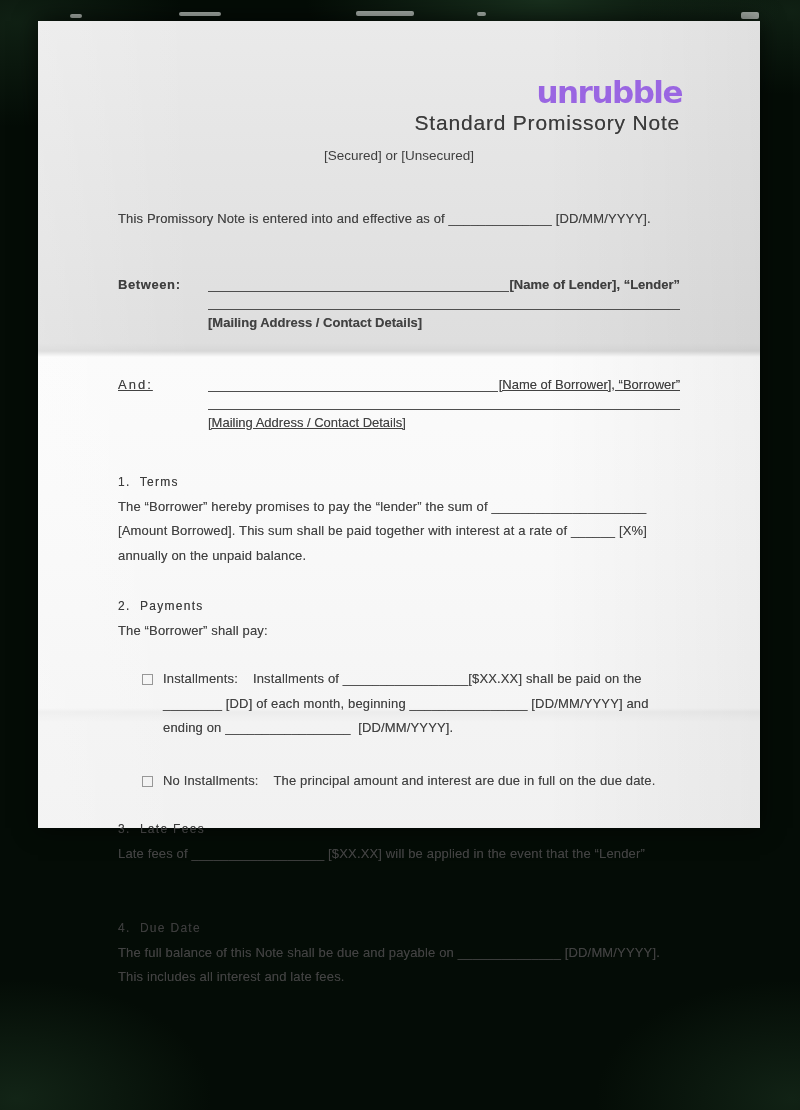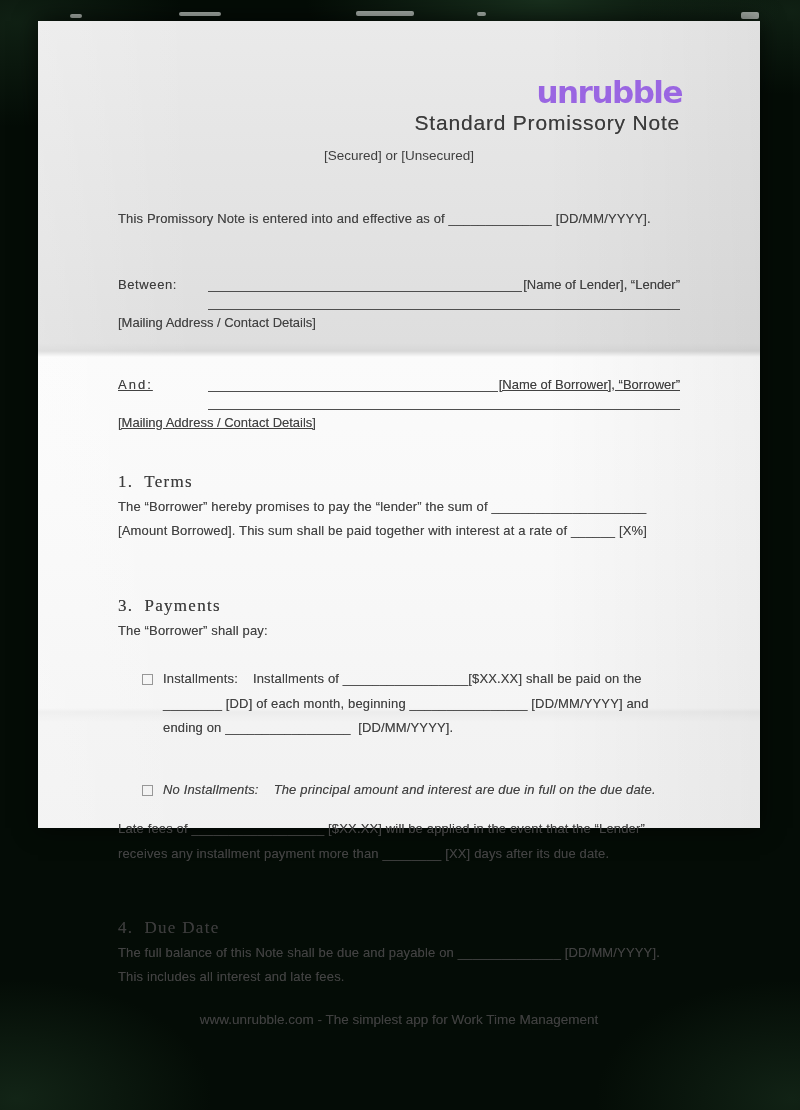--- a/index.html
+++ b/index.html
@@ -34,32 +34,32 @@
   }
   .title{
     position:absolute;top:90px;left:0;right:0;margin:0;text-align:right;
     font-size:21px;font-weight:400;letter-spacing:.8px;color:#3b3b3b;
     text-shadow:0 0 .5px rgba(60,60,60,.7);
   }
   .subtitle{position:absolute;top:127px;left:0;right:0;text-align:center;font-size:13.5px;color:#3e3e3e;}
   .line{line-height:24.6px;font-size:13px;letter-spacing:.15px;white-space:pre;color:#424242;
         text-shadow:0 0 .4px rgba(66,66,66,.55);}
   .abs{position:absolute;left:0;right:0;}
-  .heading{line-height:24.6px;font-size:17px;letter-spacing:1.3px;color:#3c3c3c;
-           white-space:pre;text-shadow:0 0 .4px rgba(60,60,60,.6);font-family:Liberation Serif, serif;}
+  .heading{line-height:24.6px;font-size:12px;letter-spacing:1.3px;color:#3c3c3c;
+           white-space:pre;text-shadow:0 0 .4px rgba(60,60,60,.6);}
   .party{position:absolute;left:0;right:0;}
   .prow{display:flex;align-items:flex-end;height:21px;}
   .plabel{width:90px;font-size:13px;letter-spacing:.6px;color:#3e3e3e;white-space:pre;
           text-shadow:0 0 .4px rgba(62,62,62,.55);}
   .and .plabel{letter-spacing:2px;}
   .pfill{flex:1;border-bottom:1.2px solid #4e4e4e;height:18px;}
   .pname{font-size:13px;white-space:pre;color:#3f3f3f;padding-left:1px;
          text-shadow:0 0 .4px rgba(62,62,62,.55);}
   .pline2{margin-left:90px;height:17px;border-bottom:1.2px solid #4e4e4e;}
-  .paddress{margin-top:5px;font-size:13px;white-space:pre;color:#424242;
+  .paddress{margin-left:90px;margin-top:5px;font-size:13px;white-space:pre;color:#424242;
             text-shadow:0 0 .4px rgba(66,66,66,.5);}
   .item{position:relative;padding-left:45px;}
   .checkbox{position:absolute;left:24px;top:7px;width:9px;height:9px;
             border:1.2px solid #979797;background:transparent;}
   .footer{position:absolute;top:991px;left:0;right:0;text-align:center;font-size:13.5px;
           color:#404040;white-space:pre;text-shadow:0 0 .4px rgba(64,64,64,.5);}
 </style>
 </head>
 <body>
 
@@ -72,21 +72,21 @@
 <div class="paper">
   <div class="inner">
 
     <div class="logo">unrubble</div>
 
     <h1 class="title">Standard Promissory Note</h1>
     <div class="subtitle">[Secured] or [Unsecured]</div>
 
     <div class="line abs" style="top:186px;">This Promissory Note is entered into and effective as of ______________ [DD/MM/YYYY].</div>
 
-    <div class="party" style="top:250px;">
+    <div class="party" style="top:250px;font-weight:bold;">
       <div class="prow">
         <span class="plabel">Between:</span>
         <span class="pfill"></span>
         <span class="pname">[Name of Lender], “Lender”</span>
       </div>
       <div class="pline2"></div>
       <div class="paddress">[Mailing Address / Contact Details]</div>
     </div>
 
     <div class="party and" style="top:350px;text-decoration:underline;">
@@ -96,44 +96,44 @@
         <span class="pname">[Name of Borrower], “Borrower”</span>
       </div>
       <div class="pline2"></div>
       <div class="paddress">[Mailing Address / Contact Details]</div>
     </div>
 
     <div class="abs" style="top:449px;">
       <div class="heading">1.  Terms</div>
       <div class="line">The “Borrower” hereby promises to pay the “lender” the sum of _____________________</div>
       <div class="line">[Amount Borrowed]. This sum shall be paid together with interest at a rate of ______ [X%]</div>
+      <div class="line">annually on the unpaid balance.</div>
     </div>
 
     <div class="abs" style="top:573px;">
-      <div class="heading">3.  Payments</div>
+      <div class="heading">2.  Payments</div>
       <div class="line">The “Borrower” shall pay:</div>
       <div class="item" style="margin-top:24px;">
         <span class="checkbox"></span>
         <div class="line">Installments:    Installments of _________________[$XX.XX] shall be paid on the</div>
         <div class="line">________ [DD] of each month, beginning ________________ [DD/MM/YYYY] and</div>
         <div class="line">ending on _________________  [DD/MM/YYYY].</div>
       </div>
-      <div class="item" style="margin-top:37px;font-style:italic;">
+      <div class="item" style="margin-top:28px;">
         <span class="checkbox"></span>
         <div class="line">No Installments:    The principal amount and interest are due in full on the due date.</div>
       </div>
     </div>
 
     <div class="abs" style="top:796px;">
+      <div class="heading">3.  Late Fees</div>
       <div class="line">Late fees of __________________ [$XX.XX] will be applied in the event that the “Lender”</div>
-      <div class="line">receives any installment payment more than ________ [XX] days after its due date.</div>
     </div>
 
     <div class="abs" style="top:895px;">
       <div class="heading">4.  Due Date</div>
       <div class="line">The full balance of this Note shall be due and payable on ______________ [DD/MM/YYYY].</div>
       <div class="line">This includes all interest and late fees.</div>
     </div>
 
-    <div class="footer">www.unrubble.com - The simplest app for Work Time Management</div>
 
   </div>
 </div>
 
 </body></html>

